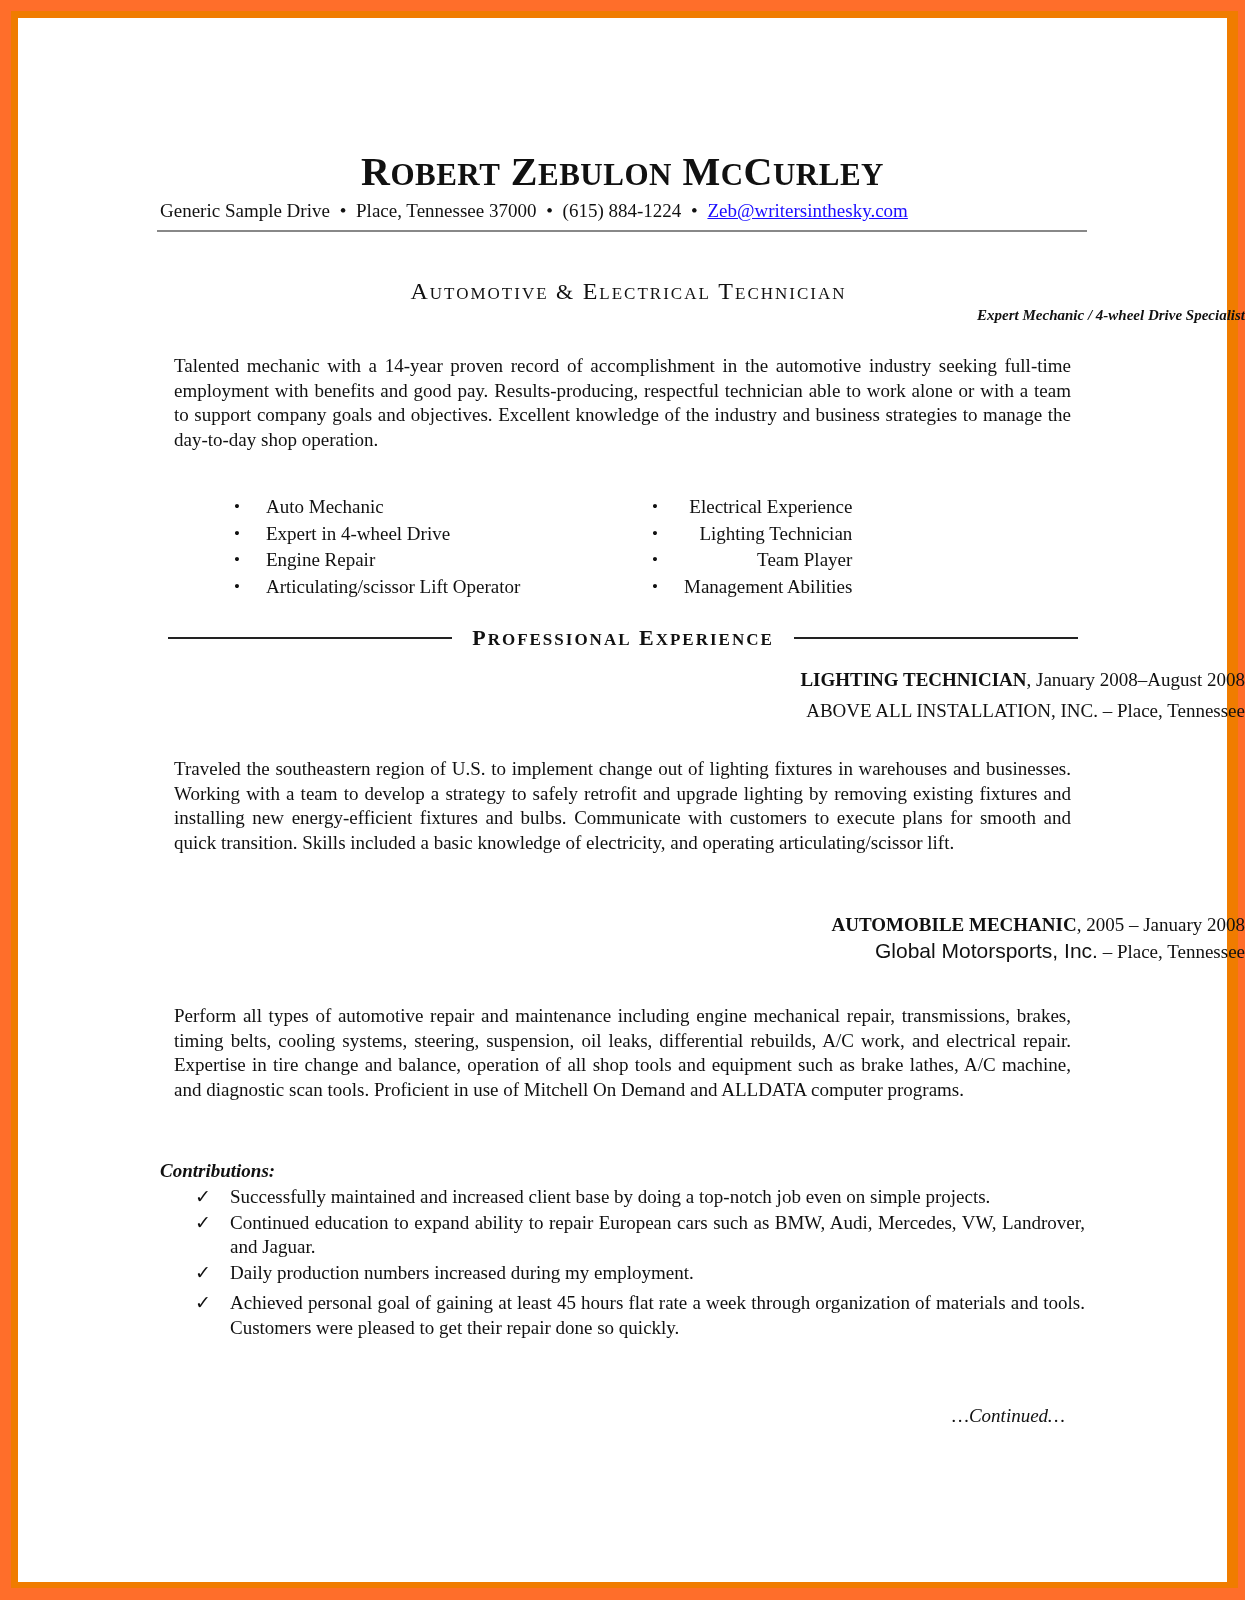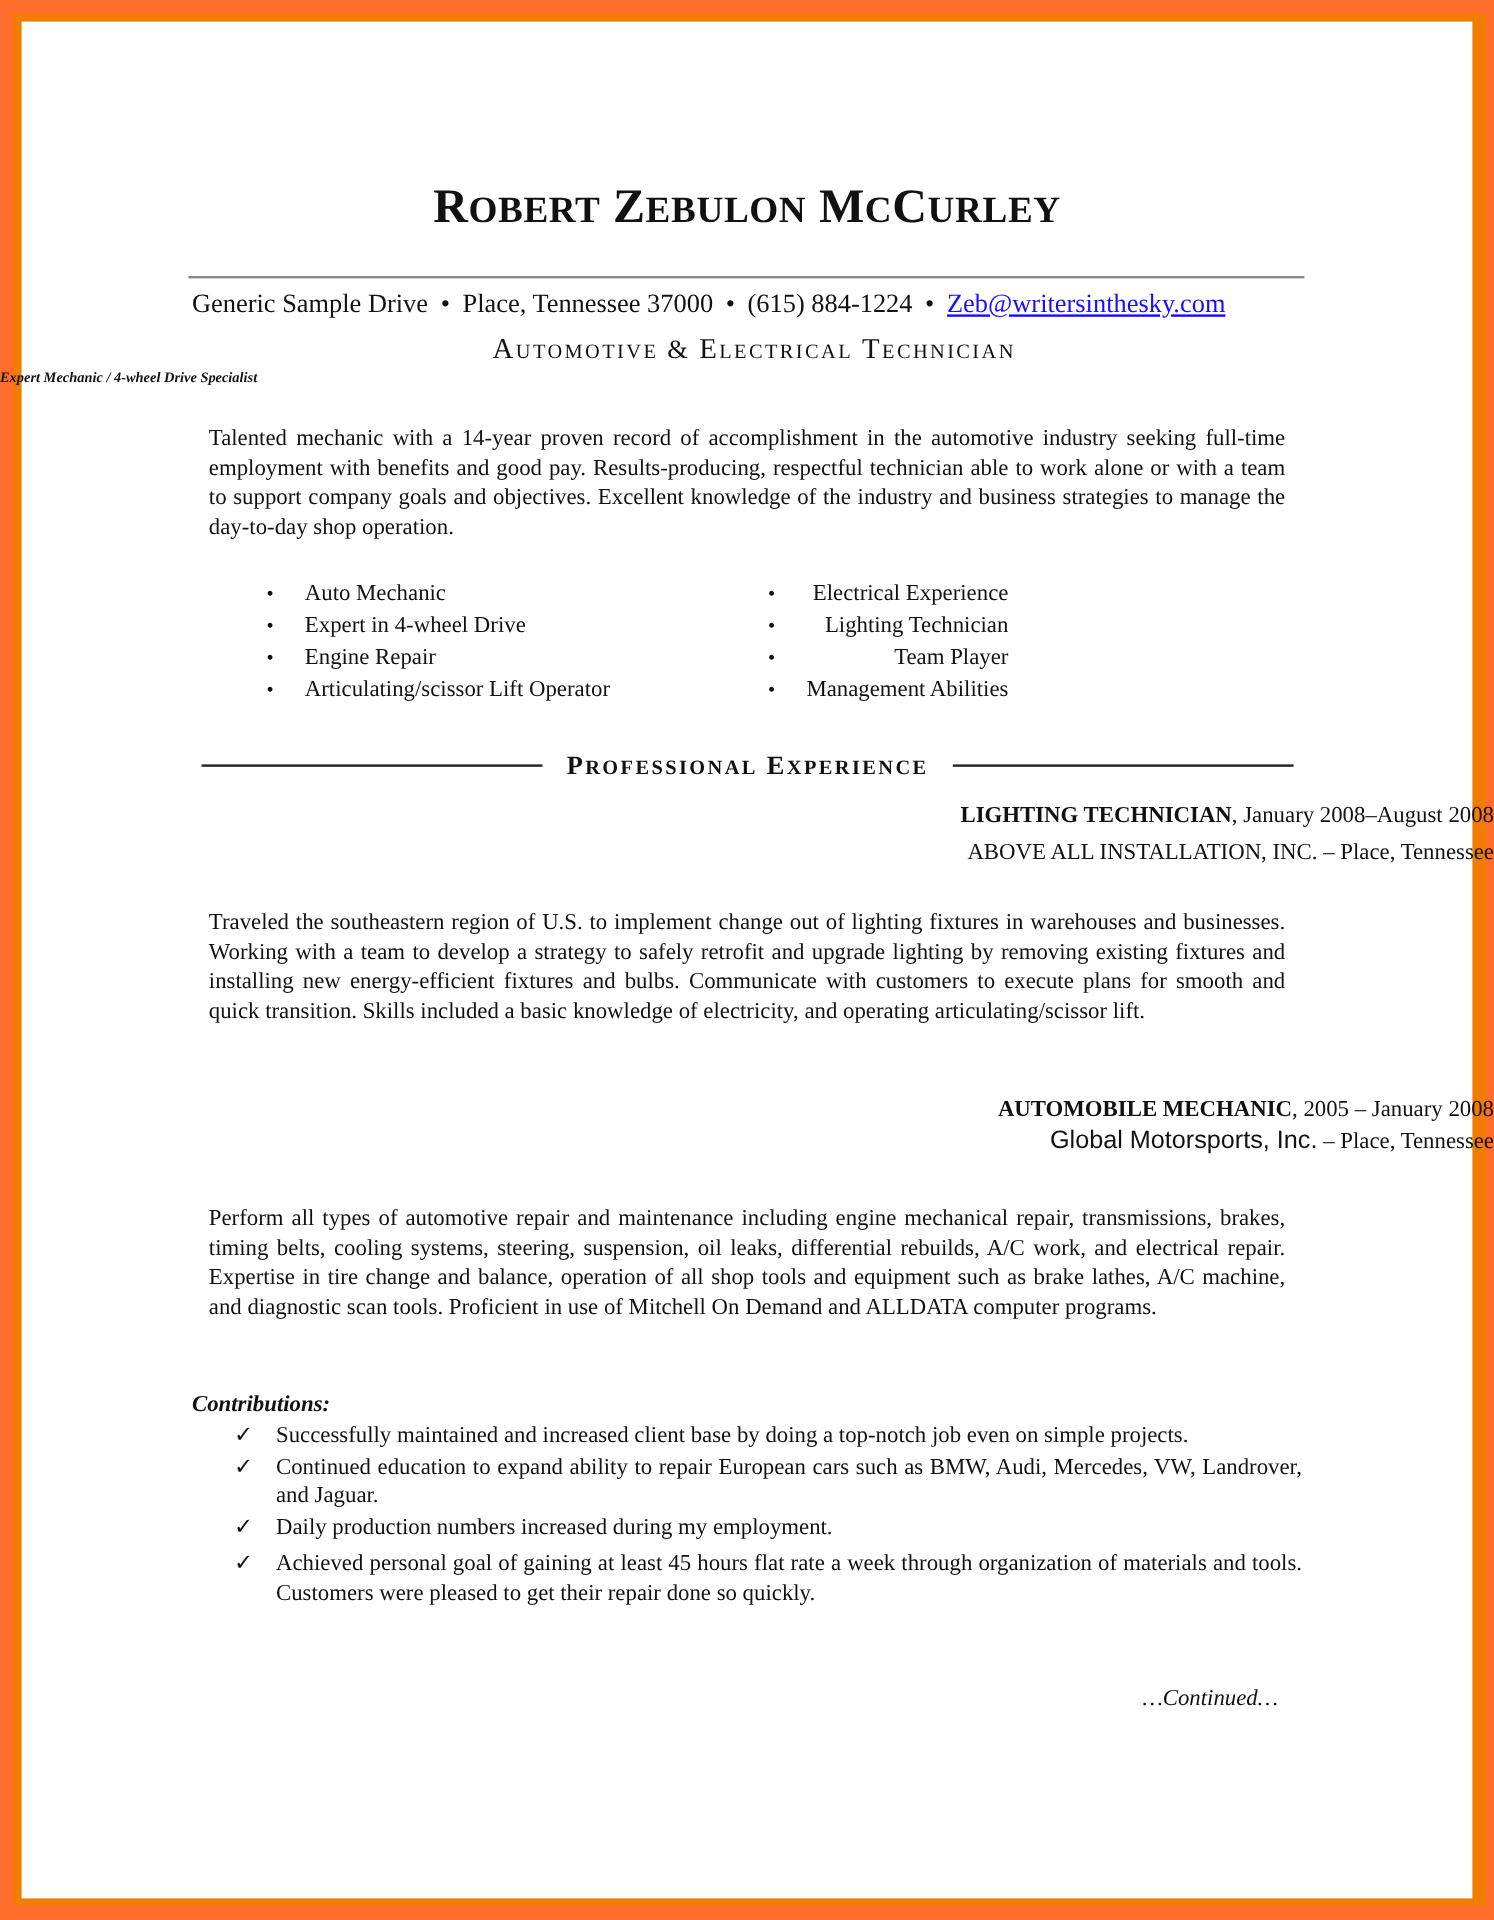--- a/index.html
+++ b/index.html
@@ -17,46 +17,46 @@
     position:absolute; left:18px; top:18px; right:18px; bottom:18px;
     background:#ffffff;
   }
   .abs { position:absolute; }
   .name {
     left:0; right:0; top:148px; text-align:center;
     font-size:40px; font-weight:bold; letter-spacing:0.5px;
   }
   .name .sc { font-size:31px; }
   .contact {
-    left:160px; top:200px; font-size:22px; white-space:nowrap;margin-top:40px;
+    left:160px; top:200px; font-size:19px; white-space:nowrap;
   }
   .contact .sep { margin:0 5px; }
   .contact a { color:#1a0dff; text-decoration:underline; }
   .hr-top {
     left:157px; top:230px; width:930px; height:2px; background:#888;
   }
   .title {
     left:0; right:0; top:278px; text-align:center;
     font-size:22px; letter-spacing:2px;padding-left:12px;
   }
   .title .big { font-size:24px; }
   .title .small { font-size:17px; }
   .subtitle {
-    left:0; right:0; top:307px; text-align:left;
-    font-size:12px; font-style:italic; font-weight:bold;
+    left:0; right:0; top:307px; text-align:right;
+    font-size:15px; font-style:italic; font-weight:bold;
   }
   .para {
     left:160px; width:925px; font-size:19px; line-height:24.5px;
     text-align:justify;
   }
   .para p { margin:14px; }
   .skills {
     top:482px; font-size:19px; line-height:26.5px;
   }
-  .skills ul { list-style:none; margin:0; padding:0; }
+  .skills ul { list-style:none; margin:12px; padding:0; }
   .skills li { position:relative; padding-left:32px; white-space:nowrap; }
   .skills li::before {
     content:"•"; position:absolute; left:0; top:0; font-size:17px;
   }
   .sec-head {
     left:168px; width:910px; top:623px; height:30px;
     display:flex; align-items:center; gap:20px;
   }
   .sec-head .line { flex:1; height:2px; background:#222; }
   .sec-head .txt {

